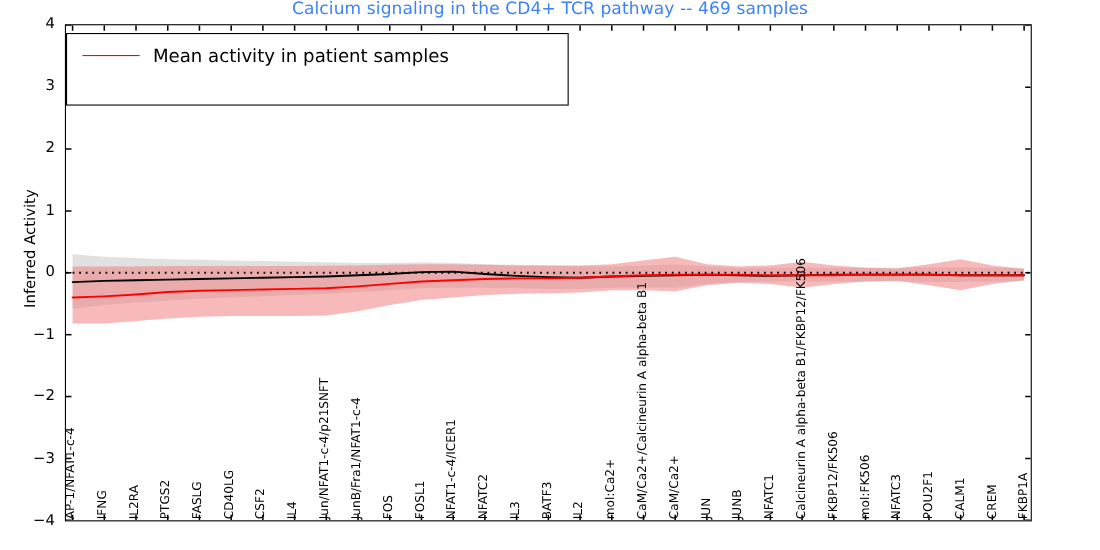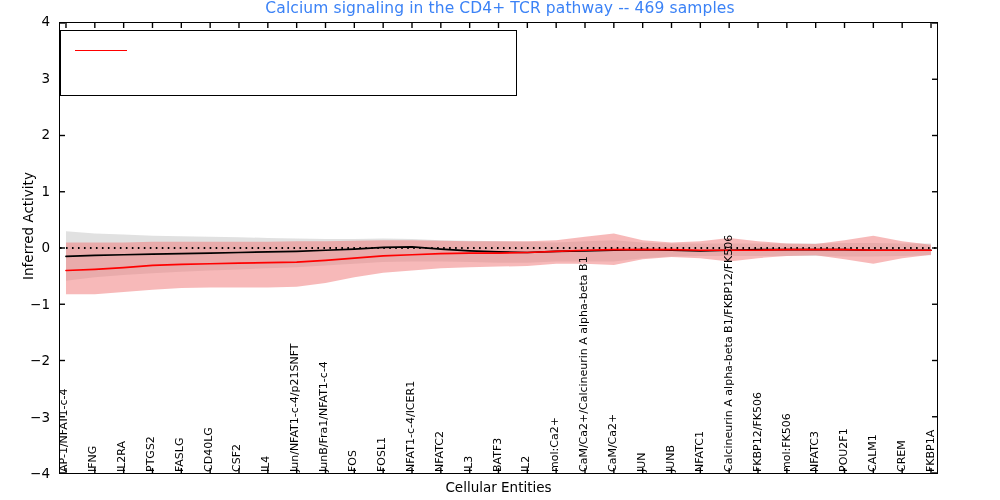--- a/index.html
+++ b/index.html
@@ -181,21 +181,21 @@
       <div class="xtick-label" style="left: 733.7px; bottom: 0px;">Calcineurin A alpha-beta B1/FKBP12/FK506</div>
       <div class="xtick-label" style="left: 762.6px; bottom: 0px;">FKBP12/FK506</div>
       <div class="xtick-label" style="left: 791.5px; bottom: 0px;">mol:FK506</div>
       <div class="xtick-label" style="left: 820.4px; bottom: 0px;">NFATC3</div>
       <div class="xtick-label" style="left: 849.3px; bottom: 0px;">POU2F1</div>
       <div class="xtick-label" style="left: 878.2px; bottom: 0px;">CALM1</div>
       <div class="xtick-label" style="left: 907.1px; bottom: 0px;">CREM</div>
       <div class="xtick-label" style="left: 936px; bottom: 0px;">FKBP1A</div>
     </div>
 
-  <div id="xlabel">Cellular Entities</div>
 
   <div id="legend">
     <div class="legend-row">
       <span class="legend-swatch red"></span>
+      <span class="legend-text">Mean activity in patient samples</span>
     </div>
   </div>
 
 </div>
 
 </body></html>

